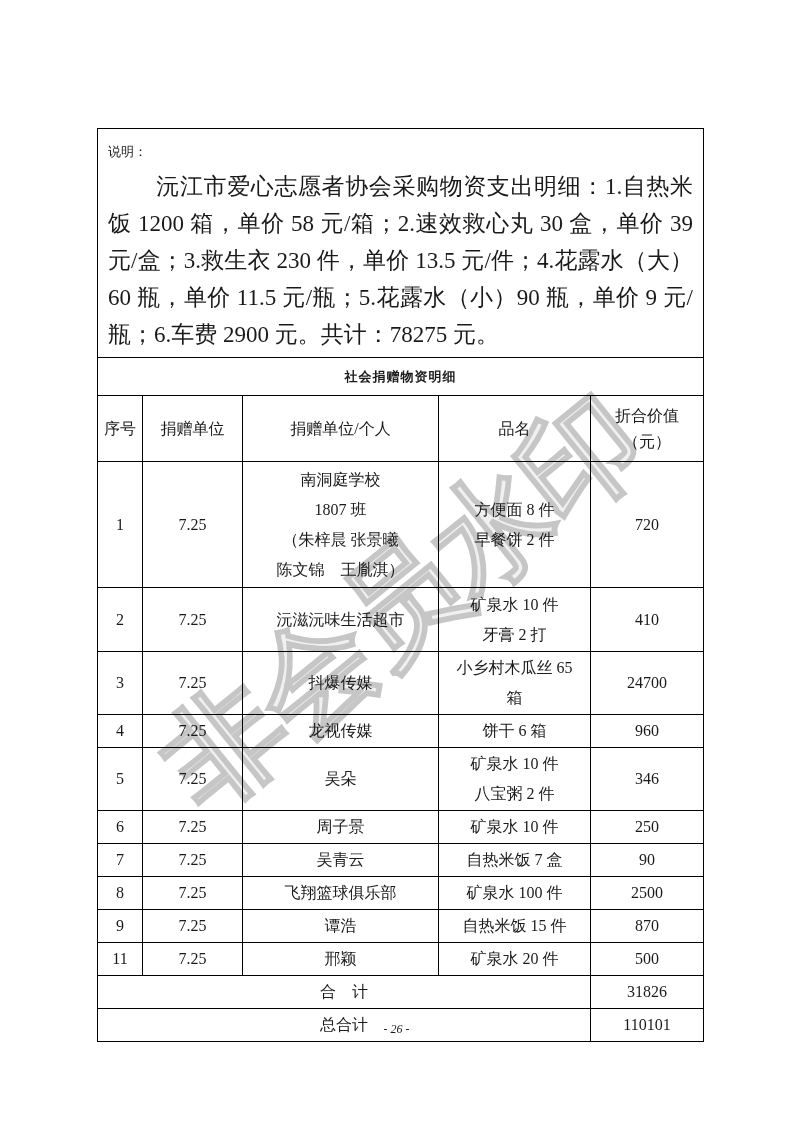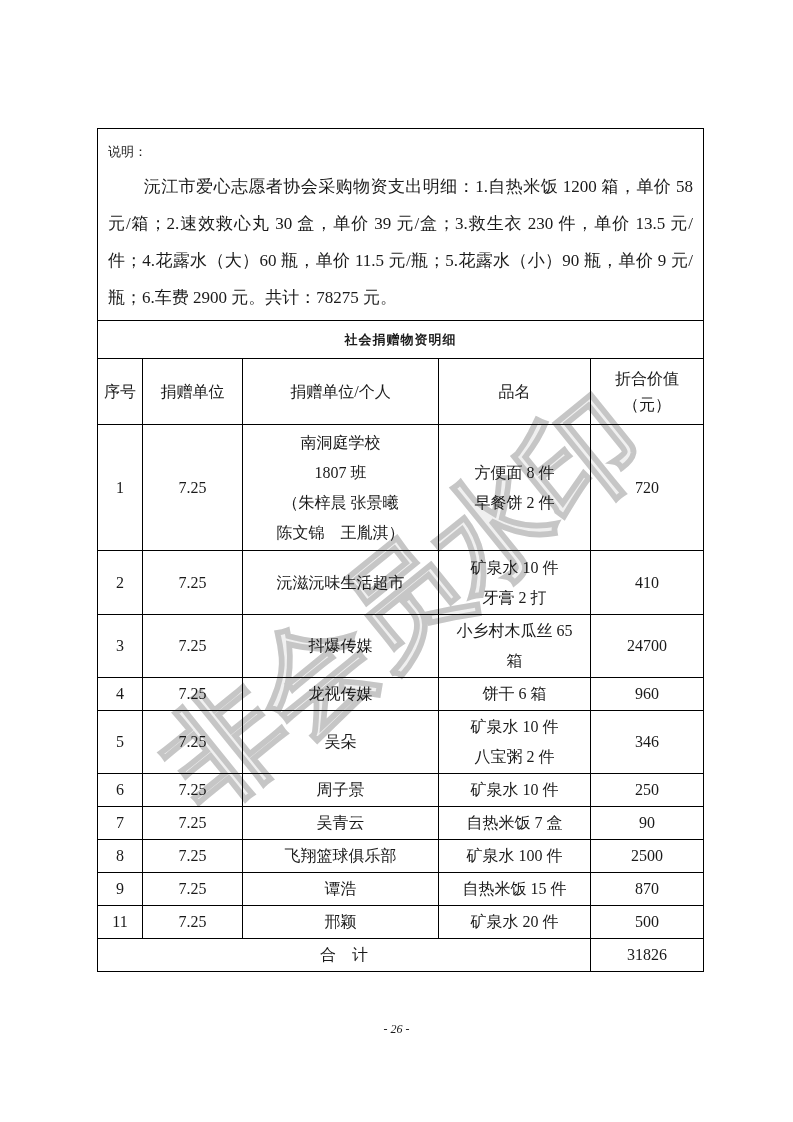--- a/index.html
+++ b/index.html
@@ -49,21 +49,21 @@
 
   
   td.note-cell {
     text-align: left;
     vertical-align: top;
     padding: 6px 10px 4px 10px;
     white-space: normal;
   }
   .note-label { font-size: 13px; line-height: 33px; }
   .note-body  {
-    font-size: 17px;
+    font-size: 23px;
     line-height: 37px;
     text-indent: 2.1em;
     text-align: justify;
   }
 
   
   td.title-cell {
     font-family: "Liberation Sans", "DejaVu Sans", sans-serif;
     font-weight: bold;
     font-size: 13px;
@@ -197,16 +197,20 @@
     <td>7.25</td>
     <td>邢颖</td>
     <td>矿泉水 20 件</td>
     <td class="c-value">500</td>
   </tr>
 
   <tr style="height:32px">
     <td colspan="4">合　计</td>
     <td class="c-value">31826</td>
   </tr>
+  <tr style="height:31px">
+    <td colspan="4">总合计</td>
+    <td class="c-value">110101</td>
+  </tr>
 </tbody>
   </table>
 
 <div class="page-number">- 26 -</div>
 
 </body></html>

